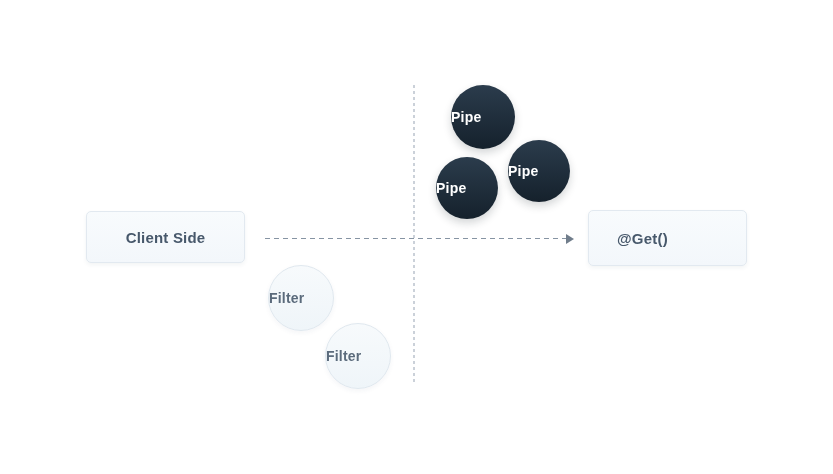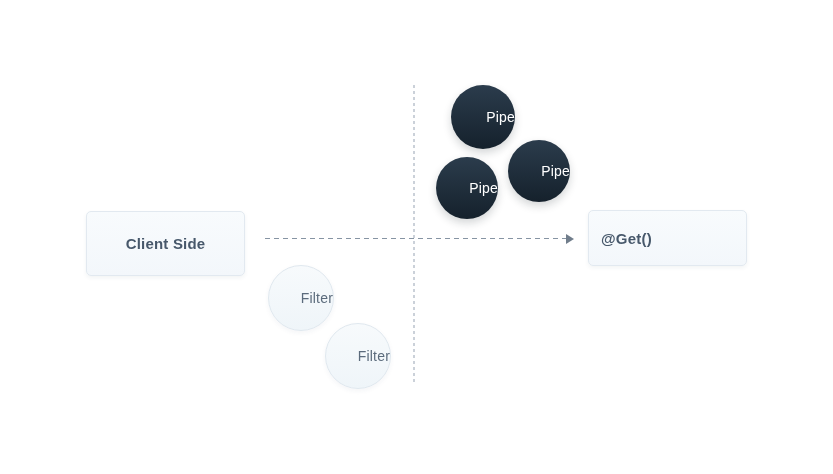--- a/index.html
+++ b/index.html
@@ -24,45 +24,45 @@
     border: 1px solid #e2e9f0;
     border-radius: 5px;
     box-shadow: 0 2px 4px rgba(40, 60, 90, 0.06);
     color: #47586b;
     font-size: 15px;
     font-weight: 600;
     letter-spacing: 0.2px;
   }
   .client-box {
     left: 86px; top: 211px;
-    width: 159px; height: 65px;
+    width: 159px; height: 52px;
     display: flex;
     align-items: center;
     justify-content: center;
   }
   .route-box {
     left: 588px; top: 210px;
     width: 159px; height: 56px;
     display: flex;
     flex-direction: column;
     justify-content: center;
-    padding-left: 12px;
+    padding-left: 28px;
     line-height: 21px;
   }
 
   
   .circle {
     position: absolute;
     border-radius: 50%;
     display: flex;
     align-items: center;
-    justify-content: flex-end;
+    justify-content: flex-start;
     box-sizing: border-box;
     font-size: 14px;
-    font-weight: 400;
+    font-weight: 700;
     letter-spacing: 0.2px;
   }
   .pipe {
     background: linear-gradient(180deg, #2b3c4c 0%, #15212c 100%);
     color: #ffffff;
     box-shadow: 0 4px 8px rgba(15, 25, 35, 0.18);
   }
   .pipe-1 { left: 451px; top: 85px;  width: 64px; height: 64px; }
   .pipe-2 { left: 436px; top: 157px; width: 62px; height: 62px; }
   .pipe-3 { left: 508px; top: 140px; width: 62px; height: 62px; }

